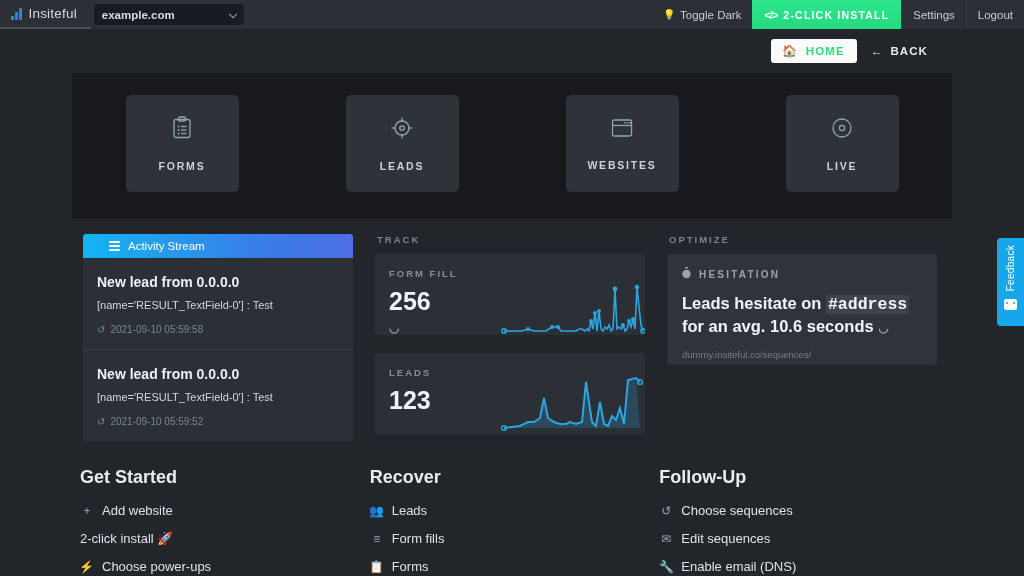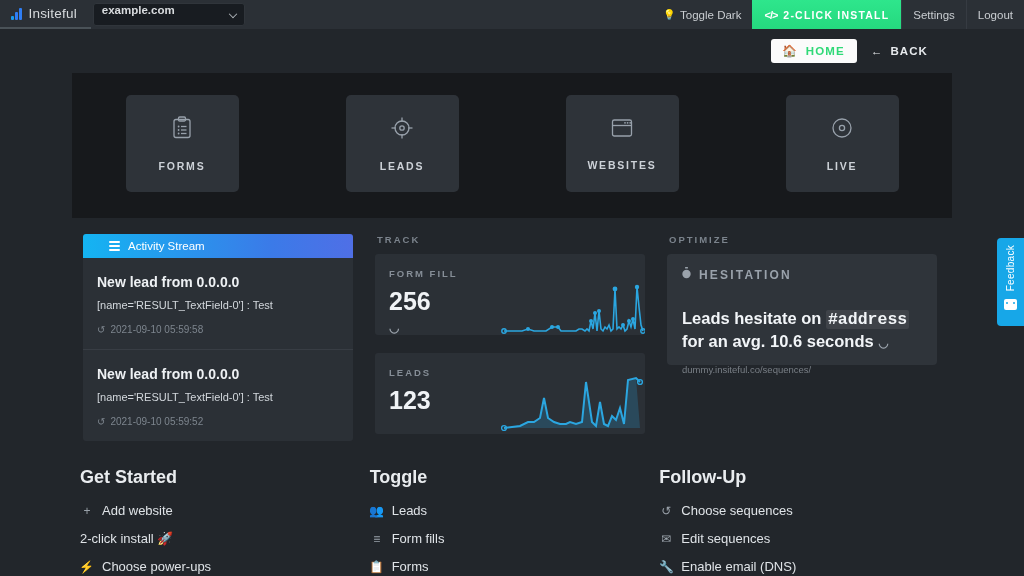--- a/index.html
+++ b/index.html
@@ -30,21 +30,21 @@
   .brand-mark i:nth-child(3){ height:12px; background:#2f7ef5;}
   .brand-name { color:#d7dadd; font-size:13.5px; letter-spacing:.2px; }
 
   .site-select {
     align-self: center;
     margin-left: 2px;
     width: 152px; height: 23px;
     background: #181c21;
     border: 1px solid #30353b;
     border-radius: 3px;
-    display: flex; align-items: flex-start;
+    display: flex; align-items: center;
     padding: 0 8px;
     position: relative;
   }
   .site-select span { color:#d8dbde; font-size:11.5px; font-weight:bold; }
   .chev {
     position:absolute; right:8px; top:50%;
     width:6px; height:6px; border-right:1.6px solid #b6bbc0; border-bottom:1.6px solid #b6bbc0;
     transform: translateY(-65%) rotate(45deg);
   }
 
@@ -146,22 +146,22 @@
   .ext { font-size:12px; color:#9aa2ab; }
   .spark { position:absolute; right:0; bottom:0; }
 
   .hes-card {
     background:#2f343a; border-radius:4px;
     padding: 13px 15px 14px;
     height: 111px;
   }
   .hes-head {
     display:flex; align-items:center; gap:8px;
-    color:#9aa2ab; font-size:12px; font-weight:bold; letter-spacing:2.2px;
-    margin-bottom: 26px;
+    color:#9aa2ab; font-size:10px; font-weight:bold; letter-spacing:2.2px;
+    margin-bottom: 12px;
   }
   .hes-title { color:#f2f5f8; font-size:16.5px; font-weight:bold; line-height:1.32; }
   .hes-tag {
     font-family:"Liberation Mono", monospace;
     background: rgba(255,255,255,.08);
     padding: 0 2px; border-radius:2px;
   }
   .hes-url { margin-top: 11px; color:#797f86; font-size:9.5px; display:flex; align-items:center; gap:4px;}
   .url-badge {
     font-family:"Liberation Mono", monospace;
@@ -413,21 +413,21 @@
     <div class="blink">
       <span>2-click install 🚀</span>
     </div>
     <div class="blink">
       <span class="li">⚡</span>
       <span>Choose power-ups</span>
     </div>
   </div>
 
   <div class="bcol">
-    <h3>Toggle</h3>
+    <h3>Recover</h3>
     <div class="blink">
       <span class="li">👥</span>
       <span>Leads</span>
     </div>
     <div class="blink">
       <span class="li">≡</span>
       <span>Form fills</span>
     </div>
     <div class="blink">
       <span class="li">📋</span>

